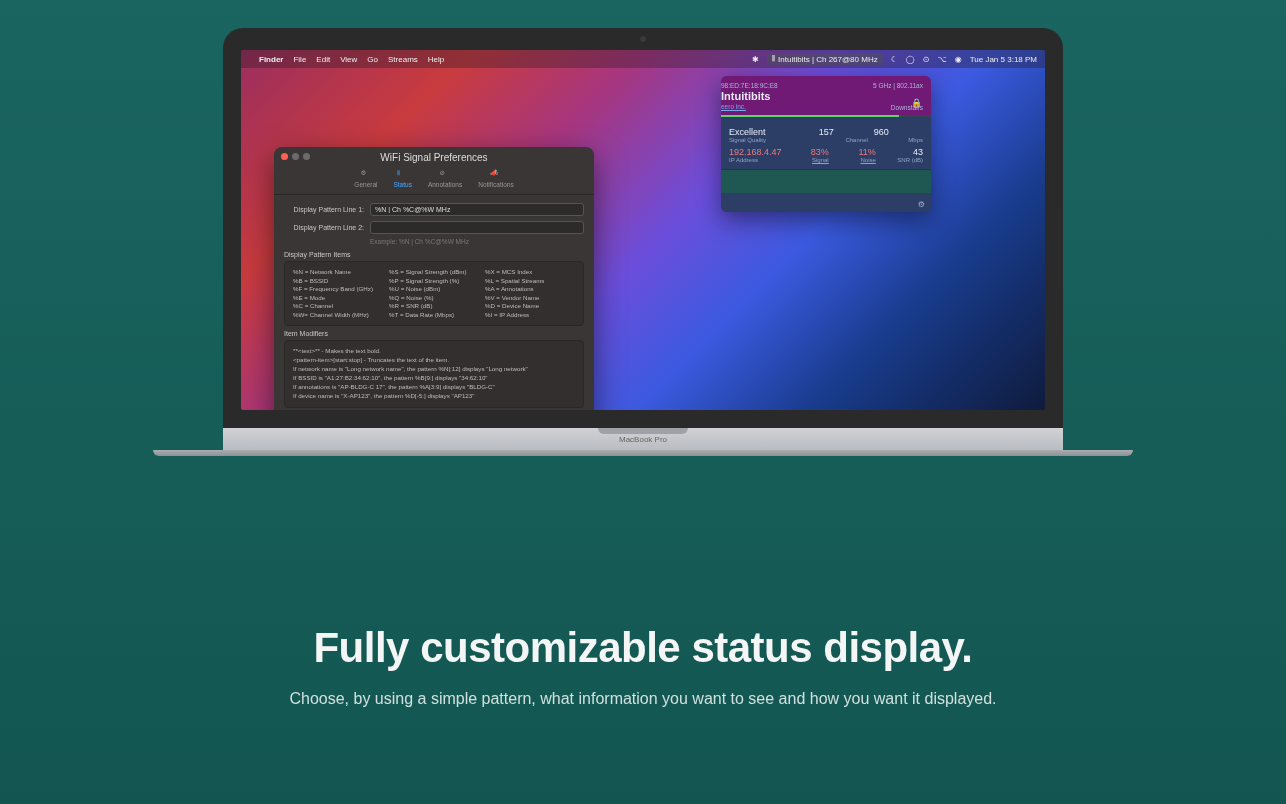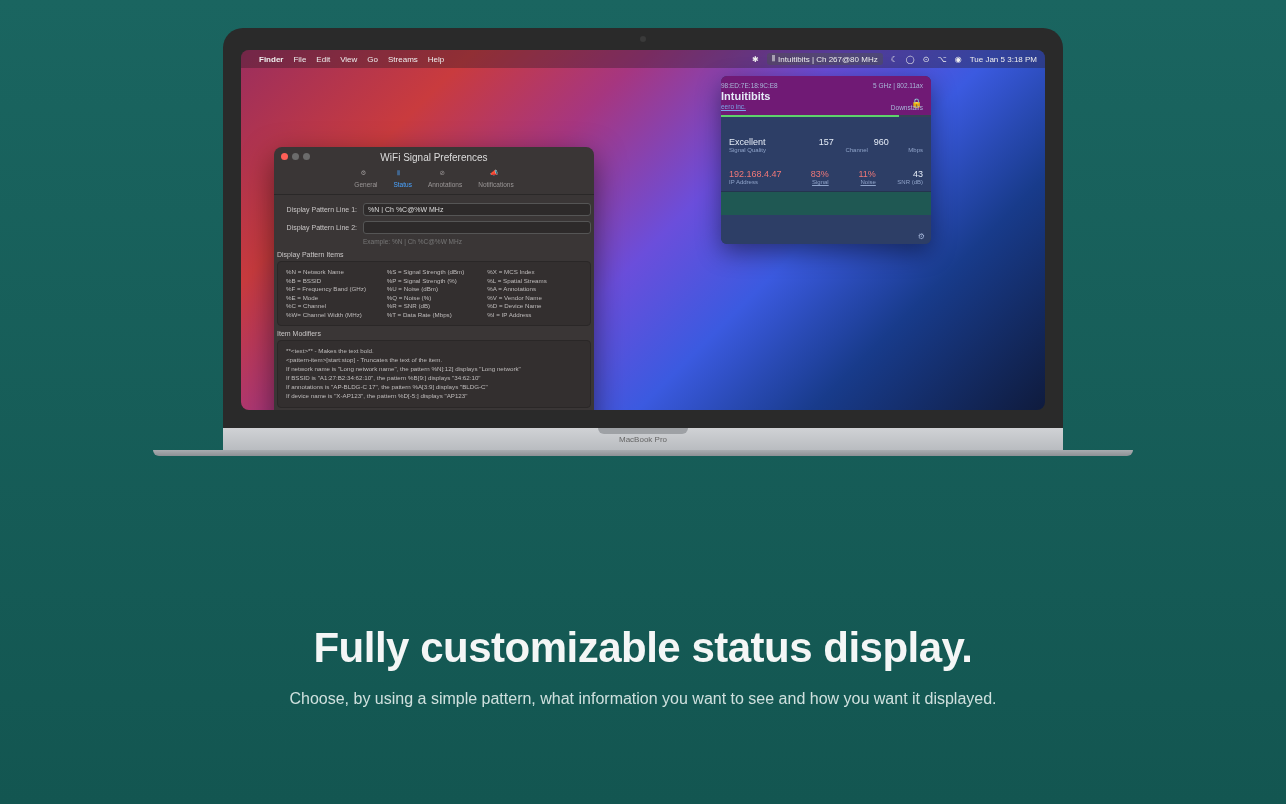--- a/index.html
+++ b/index.html
@@ -22,21 +22,21 @@
   background: #2a2a2a;
   border-radius: 20px 20px 0 0;
   padding: 22px 18px 18px 18px;
   position: relative;
 }
 .camera { position:absolute; top:8px; left:50%; transform:translateX(-50%); width:6px; height:6px; border-radius:50%; background:#3a3a3a; }
 .screen {
   width: 100%;
   height: 360px;
   background: linear-gradient(135deg, #9B2E5E 0%, #C93B3E 20%, #A63680 35%, #6B4EDB 52%, #3B5AE0 65%, #183B8B 80%, #0F1B3D 100%);
-  border-radius: 8px;
+  border-radius: 2px;
   position: relative;
   overflow: hidden;
 }
 .menubar {
   height: 18px;
   background: rgba(40,25,35,.35);
   display:flex;
   align-items:center;
   color:#eee;
   font-size:8px;
@@ -59,21 +59,21 @@
   font-size:7px;
 }
 .prefs-title { text-align:center; padding:5px 0 2px; font-size:10px; color:#ddd; position:relative; }
 .traffic { position:absolute; left:7px; top:6px; display:flex; gap:4px; }
 .traffic span { width:7px; height:7px; border-radius:50%; display:block; }
 .tl-r { background:#ff5f57; } .tl-y { background:#6b6b6b; } .tl-g { background:#6b6b6b; }
 .prefs-tabs { display:flex; justify-content:center; gap:16px; padding:4px 0 6px; border-bottom:1px solid #2a2828; }
 .ptab { display:flex; flex-direction:column; align-items:center; gap:1px; font-size:6.5px; color:#9a9696; cursor:pointer; }
 .ptab.active { color:#4aa3ff; }
 .ptab .ico { width:11px; height:11px; }
-.prefs-body { padding:8px 3px 10px; }
+.prefs-body { padding:8px 10px 10px; }
 .row { display:flex; align-items:center; gap:6px; margin-bottom:5px; }
 .row label { width:80px; text-align:right; color:#c9c6c6; font-size:7px; }
 .row input { flex:1; background:#2d2a2a; border:1px solid #555; border-radius:3px; color:#ddd; font-size:7px; padding:2px 4px; height:13px; }
 .example { margin-left:86px; color:#777; font-size:6.5px; margin-top:-1px; margin-bottom:6px; }
 .section-h { font-size:7px; color:#c9c6c6; margin:4px 0 3px; }
 .box { background:#332f2f; border:1px solid #2a2727; border-radius:4px; padding:6px 8px; }
 .cols { display:flex; gap:6px; }
 .col { flex:1; }
 .li { font-size:6.2px; color:#bfbcbc; margin-bottom:1.5px; white-space:nowrap; }
 .mods .li { font-size:6.2px; margin-bottom:2px; }
@@ -93,27 +93,27 @@
   overflow:hidden;
 }
 .pop-head { background:#701a75; padding:6px 0 5px; position:relative; }
 .bssid { font-size:6.5px; color:#a9b8da; }
 .band { position:absolute; right:8px; top:6px; font-size:6.5px; color:#a9b8da; }
 .ssid { font-size:11px; font-weight:600; margin:1px 0; }
 .lock { position:absolute; right:8px; top:22px; color:#cdd8f0; font-size:9px; }
 .vendor { font-size:6.5px; color:#7aa7e8; text-decoration:underline; }
 .annot { position:absolute; right:8px; bottom:4px; font-size:6.5px; color:#a9b8da; }
 .sigbar { height:2px; background:linear-gradient(90deg,#5dd36b 85%,#345 85%); }
-.pop-body { background:#2d3e66; padding:20px 8px; }
+.pop-body { background:#2d3e66; padding:10px 8px; }
 .statgrid { display:flex; gap:6px; }
 .stat { flex:1; }
 .stat.big { flex:1.7; }
 .stat .v { font-size:9px; font-weight:500; }
 .stat .l { font-size:6px; color:#8fa3c9; }
-.statgrid2 { display:flex; gap:17px; margin-top:16px; }
+.statgrid2 { display:flex; gap:17px; margin-top:4px; }
 .statgrid2 .v { color:#f07878; font-size:9px; }
 .accent { color:#7aa7e8; text-decoration:underline; font-size:6px; }
 .chartarea { height:24px; background:#1f5853; margin:6px -8px -6px; border-top:1px solid #24344f; }
 .pop-foot { background:#2d3e66; text-align:right; padding:3px 6px; }
 .gear { color:#9fb0d4; font-size:8px; }
 
 
 .base { height:22px; background:linear-gradient(#d0d2d5,#b9bcc0); display:flex; align-items:center; justify-content:center; font-size:8px; color:#666; position:relative; }
 .base-edge { height:6px; background:linear-gradient(#a9acb0,#8d9095); border-radius:0 0 16px 16px; width:980px; margin:0 auto; position:relative; left:50%; transform:translateX(-50%); }
 .notch { position:absolute; top:0; left:50%; transform:translateX(-50%); width:90px; height:6px; background:#9ea1a5; border-radius:0 0 8px 8px; }

